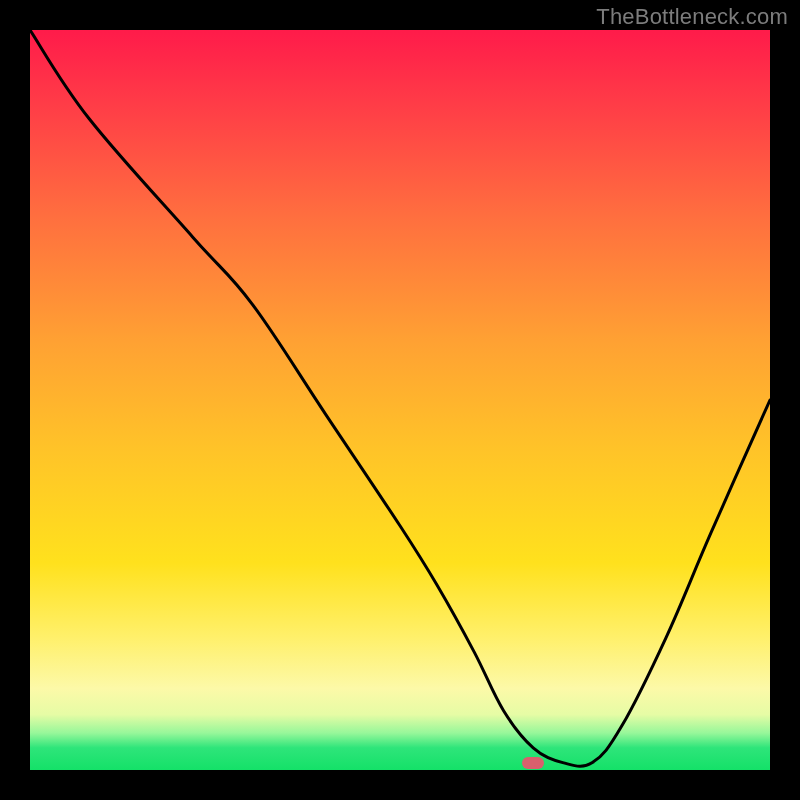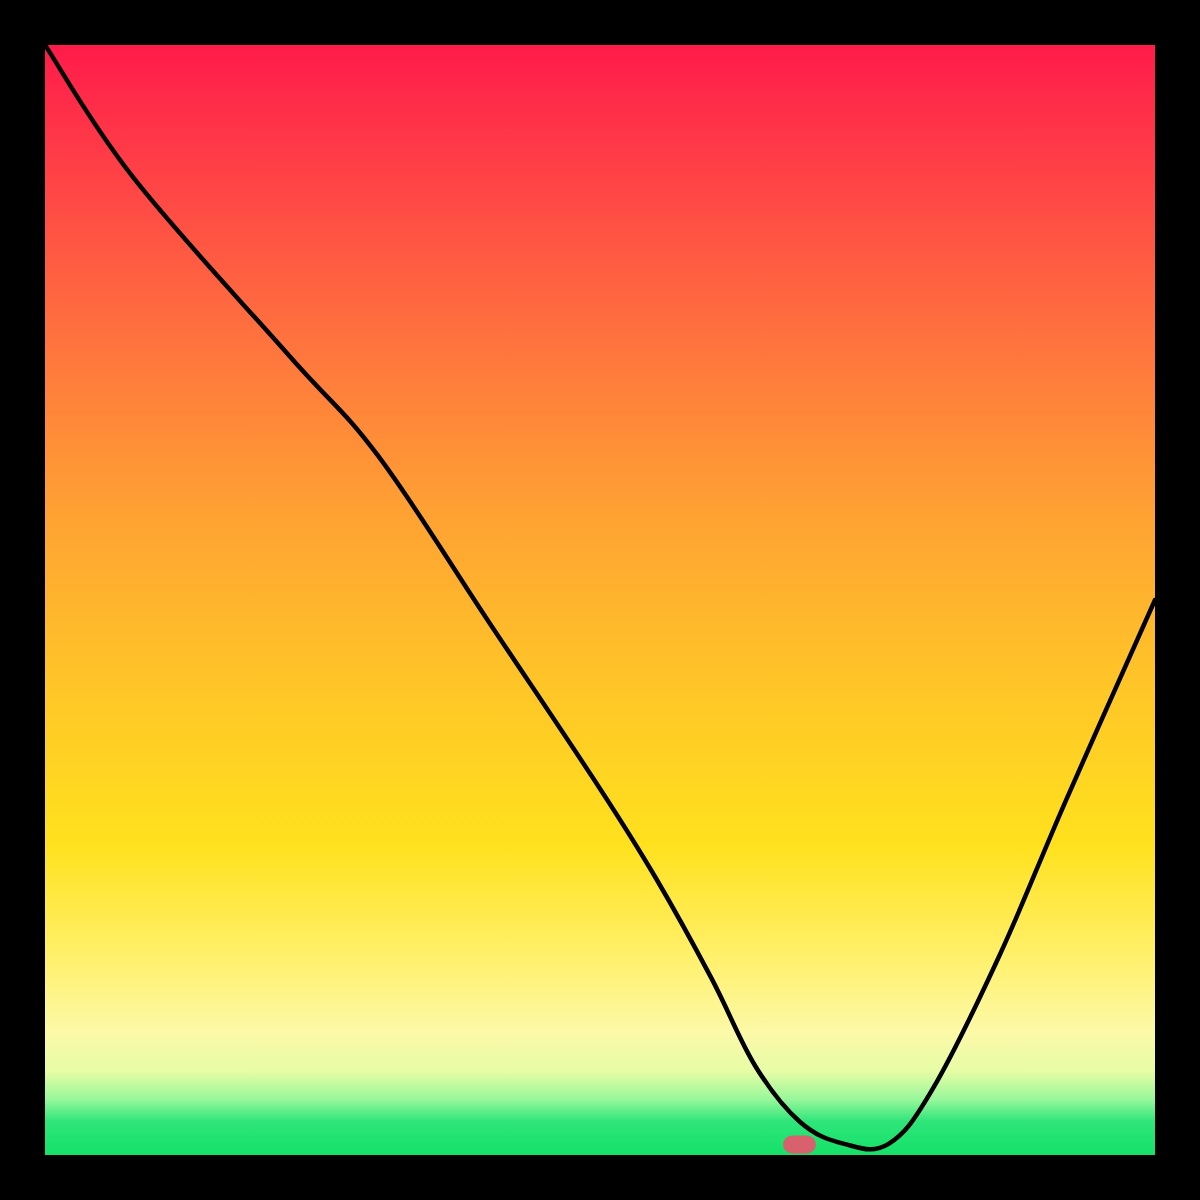--- a/index.html
+++ b/index.html
@@ -60,20 +60,21 @@
     height: 12px;
     border-radius: 6px;
     background: #d9606d;
     transform: translate(-50%, -50%);
   }
 </style>
 </head>
 <body>
 
 <div class="frame">
+  <div class="watermark">TheBottleneck.com</div>
 
   <div class="plot-area">
     <svg class="curve" viewBox="0 0 740 740" preserveAspectRatio="none">
       <path id="curve-path" fill="none" stroke="#000" stroke-width="3" stroke-linecap="round" stroke-linejoin="round" d="M 0 0 C 10.656 15.983999999999991, 29.896 51.50399999999995, 59.2 88.79999999999995 C 88.504 126.09599999999996, 133.496 173.90000000000003, 162.8 207.20000000000005 C 192.104 240.50000000000006, 198.024 241.83200000000002, 222 273.8 C 245.976 305.76800000000003, 269.36 344.84000000000003, 296 384.8 C 322.64 424.76, 350.02 465.164, 370 495.79999999999995 C 389.98 526.4359999999999, 393.68000000000006 532.356, 407.00000000000006 555 C 420.32000000000005 577.644, 432.012 598.956, 444 621.6 C 455.988 644.244, 462.944 663.4839999999999, 473.6 680.8 C 484.25600000000003 698.116, 492.54400000000004 708.4759999999999, 503.20000000000005 717.8 C 513.856 727.124, 522.144 729.936, 532.8 732.6 C 543.4559999999999 735.264, 551.7439999999999 739.26, 562.4 732.6 C 573.056 725.94, 578.68 718.244, 592 695.6 C 605.32 672.956, 620.4159999999999 641.432, 636.4 606.8 C 652.384 572.1679999999999, 662.152 545.824, 680.8000000000001 503.2 C 699.4480000000001 460.576, 729.344 393.976, 740 370"></path>
     </svg>
     <div id="marker" class="marker" style="left: 503.2px; top: 732.6px;"></div>
   </div>
 </div>
 
 </body></html>

